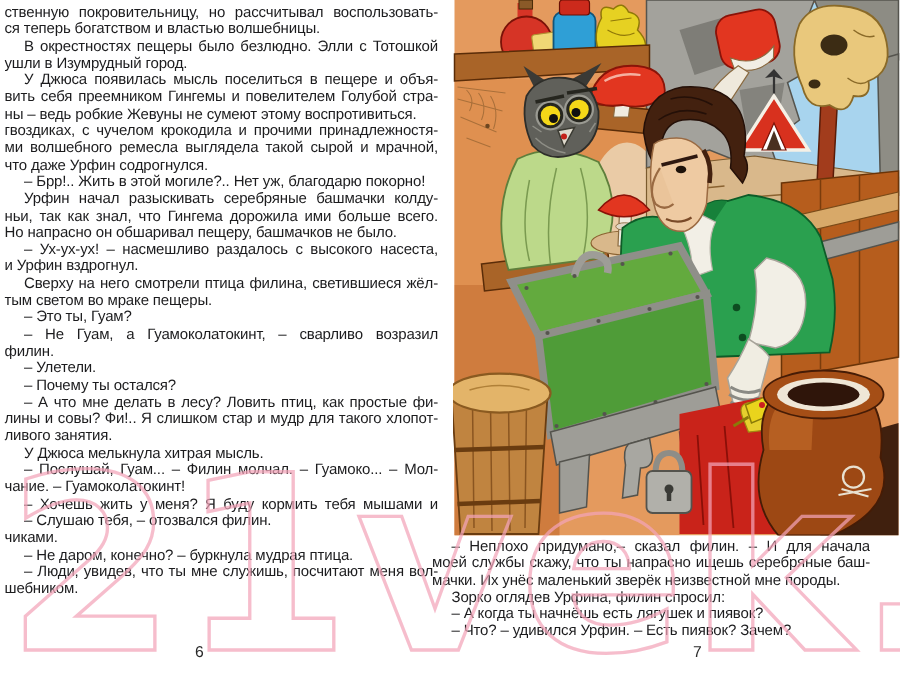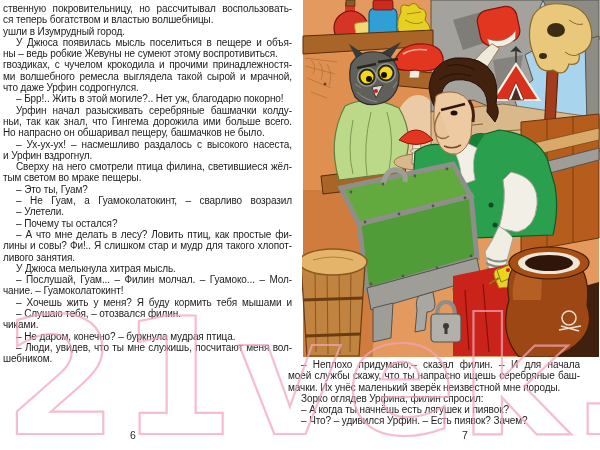--- a/index.html
+++ b/index.html
@@ -20,36 +20,39 @@
 </style>
 </head>
 <body>
 
 <div class="screen">
 
   <div>
     <div class="textcol" style="left:3px;top:3px;width:289px;">
         <div class="tline just">ственную покровительницу, но рассчитывал воспользовать-</div>
         <div class="tline">ся теперь богатством и властью волшебницы.</div>
+        <div class="tline ind just">В окрестностях пещеры было безлюдно. Элли с Тотошкой</div>
         <div class="tline">ушли в Изумрудный город.</div>
         <div class="tline ind just">У Джюса появилась мысль поселиться в пещере и объя-</div>
+        <div class="tline just">вить себя преемником Гингемы и повелителем Голубой стра-</div>
         <div class="tline">ны – ведь робкие Жевуны не сумеют этому воспротивиться.</div>
         <div class="tline just">гвоздиках, с чучелом крокодила и прочими принадлежностя-</div>
         <div class="tline just">ми волшебного ремесла выглядела такой сырой и мрачной,</div>
         <div class="tline">что даже Урфин содрогнулся.</div>
         <div class="tline ind">– Брр!.. Жить в этой могиле?.. Нет уж, благодарю покорно!</div>
         <div class="tline ind just">Урфин начал разыскивать серебряные башмачки колду-</div>
         <div class="tline just">ньи, так как знал, что Гингема дорожила ими больше всего.</div>
         <div class="tline">Но напрасно он обшаривал пещеру, башмачков не было.</div>
         <div class="tline ind just">– Ух-ух-ух! – насмешливо раздалось с высокого насеста,</div>
         <div class="tline">и Урфин вздрогнул.</div>
         <div class="tline ind just">Сверху на него смотрели птица филина, светившиеся жёл-</div>
         <div class="tline">тым светом во мраке пещеры.</div>
         <div class="tline ind">– Это ты, Гуам?</div>
         <div class="tline ind just">– Не Гуам, а Гуамоколатокинт, – сварливо возразил</div>
+        <div class="tline">филин.</div>
         <div class="tline ind">– Улетели.</div>
         <div class="tline ind">– Почему ты остался?</div>
         <div class="tline ind just">– А что мне делать в лесу? Ловить птиц, как простые фи-</div>
         <div class="tline just">лины и совы? Фи!.. Я слишком стар и мудр для такого хлопот-</div>
         <div class="tline">ливого занятия.</div>
         <div class="tline ind">У Джюса мелькнула хитрая мысль.</div>
         <div class="tline ind just">– Послушай, Гуам... – Филин молчал. – Гуамоко... – Мол-</div>
         <div class="tline">чание. – Гуамоколатокинт!</div>
         <div class="tline ind just">– Хочешь жить у меня? Я буду кормить тебя мышами и птен-</div>
         <div class="tline ind">– Слушаю тебя, – отозвался филин.</div>

